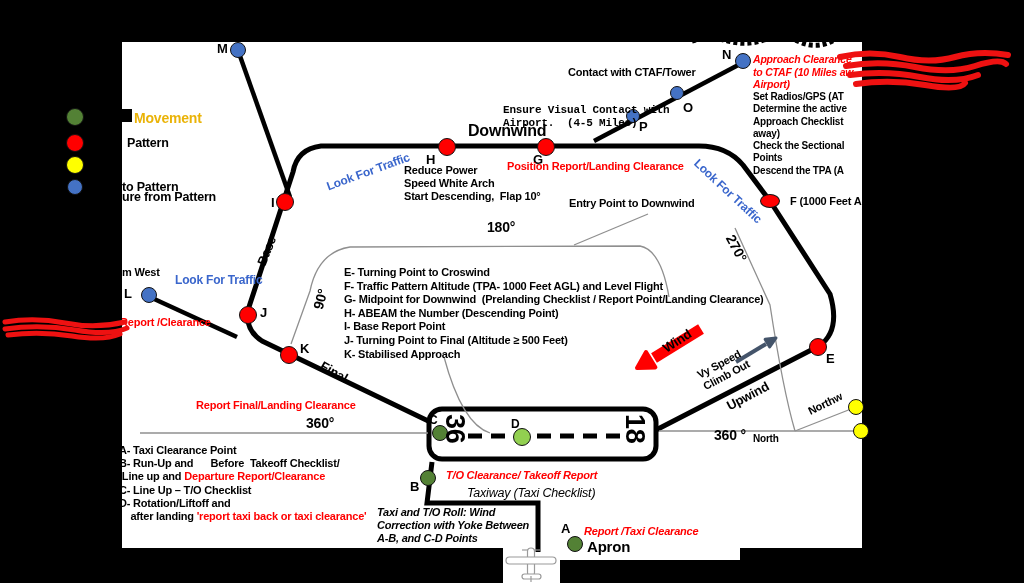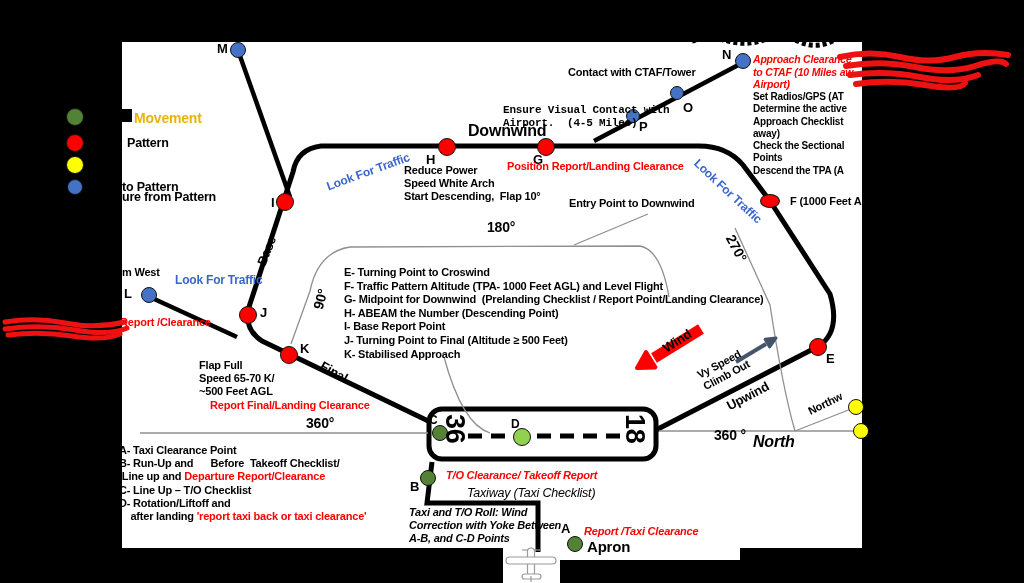--- a/index.html
+++ b/index.html
@@ -125,42 +125,39 @@
 I- Base Report Point
 J- Turning Point to Final (Altitude ≥ 500 Feet)
 K- Stabilised Approach</div>
       <div class="txt" style="left: 122px; top: 266px; font-size: 11px; color: rgb(0, 0, 0);">m West</div>
       <div class="txt" style="left: 175px; top: 274px; font-size: 12px; color: rgb(58, 102, 204);">Look For Traffic</div>
       <div class="txt" style="left: 124px; top: 286px; font-size: 13px; color: rgb(0, 0, 0);">L</div>
       <div class="txt" style="left: 120px; top: 316px; font-size: 11px; color: rgb(255, 0, 0);">Report /Clearance</div>
       <div class="txt" style="left: 260px; top: 305px; font-size: 13px; color: rgb(0, 0, 0);">J</div>
       <div class="txt" style="left: 300px; top: 341px; font-size: 13px; color: rgb(0, 0, 0);">K</div>
       <div class="txt" style="left: 660px; top: 343px; font-size: 13px; color: rgb(0, 0, 0); transform: rotate(-33deg);">Wind</div>
-      <div class="txt" style="left: 199px; top: 359px; font-size: 11px; color: rgb(0, 0, 0);">Flap Full
-Speed 65-70 K/
-~500 Feet AGL</div>
-      <div class="txt" style="left: 196px; top: 399px; font-size: 11px; color: rgb(255, 0, 0); margin-left: 14px;">Report Final/Landing Clearance</div>
+      <div class="txt" style="left: 196px; top: 399px; font-size: 11px; color: rgb(255, 0, 0);">Report Final/Landing Clearance</div>
       <div class="txt" style="left: 325px; top: 358px; font-size: 13px; color: rgb(0, 0, 0); transform: rotate(30deg);">Final</div>
       <div class="txt" style="left: 306px; top: 415px; font-size: 14px; color: rgb(0, 0, 0);">360°</div>
       <div class="txt" style="left: 826px; top: 351px; font-size: 13px; color: rgb(0, 0, 0);">E</div>
       <div class="txt" style="left: 695px; top: 370px; font-size: 11px; color: rgb(0, 0, 0); transform: rotate(-28deg);">Vy Speed
 Climb Out</div>
       <div class="txt" style="left: 724px; top: 400px; font-size: 13px; color: rgb(0, 0, 0); transform: rotate(-28deg);">Upwind</div>
       <div class="txt" style="left: 714px; top: 427px; font-size: 14px; color: rgb(0, 0, 0);">360 °</div>
-      <div class="txt" style="left: 753px; top: 433px; font-size: 16px; color: rgb(0, 0, 0); font-style: italic;">North</div>
+      <div class="txt" style="left: 753px; top: 433px; font-size: 10px; color: rgb(0, 0, 0);">North</div>
       <div class="txt" style="left: 806px; top: 406px; font-size: 11px; color: rgb(0, 0, 0); transform: rotate(-26deg);">Northw</div>
       <div class="txt" style="left: 470px; top: 414px; font-size: 27px; color: rgb(0, 0, 0); transform: rotate(90deg);">36</div>
       <div class="txt" style="left: 650px; top: 414px; font-size: 27px; color: rgb(0, 0, 0); transform: rotate(90deg);">18</div>
       <div class="txt" style="left: 429px; top: 414px; font-size: 12px; color: rgb(0, 0, 0);">C</div>
       <div class="txt" style="left: 511px; top: 418px; font-size: 12px; color: rgb(0, 0, 0);">D</div>
       <div class="txt" style="left: 410px; top: 479px; font-size: 13px; color: rgb(0, 0, 0);">B</div>
       <div class="txt" style="left: 446px; top: 469px; font-size: 11px; color: rgb(255, 0, 0); font-style: italic;">T/O Clearance/ Takeoff Report</div>
       <div class="txt" style="left: 467px; top: 486px; font-size: 12.5px; color: rgb(0, 0, 0); font-weight: normal; font-style: italic; text-align: right;">Taxiway (Taxi Checklist)</div>
       <div class="txt" style="left: 119px; top: 444px; font-size: 11px; line-height: 13.2px; color: rgb(0, 0, 0);"><div><span>A- Taxi Clearance Point</span></div><div><span>B- Run-Up and      Before  Takeoff Checklist/</span></div><div><span> Line up and </span><span style="color: rgb(255, 0, 0);">Departure Report/Clearance</span></div><div><span>C- Line Up – T/O Checklist</span></div><div><span>D- Rotation/Liftoff and</span></div><div><span>    after landing </span><span style="color: rgb(255, 0, 0);">'report taxi back or taxi clearance'</span></div></div>
-      <div class="txt" style="left: 377px; top: 506px; font-size: 11px; color: rgb(0, 0, 0); font-style: italic; margin-left: 32px;">Taxi and T/O Roll: Wind
+      <div class="txt" style="left: 377px; top: 506px; font-size: 11px; color: rgb(0, 0, 0); font-style: italic;">Taxi and T/O Roll: Wind
 Correction with Yoke Between
 A-B, and C-D Points</div>
       <div class="txt" style="left: 561px; top: 521px; font-size: 13px; color: rgb(0, 0, 0);">A</div>
       <div class="txt" style="left: 584px; top: 525px; font-size: 11px; color: rgb(255, 0, 0); font-style: italic;">Report /Taxi Clearance</div>
       <div class="txt" style="left: 587px; top: 538px; font-size: 15px; color: rgb(0, 0, 0);">Apron</div>
     </div>
 
   <div class="strip" style="left:0;top:0;width:1024px;height:42px;"></div>
   <div class="strip" style="left:0;top:0;width:122px;height:583px;"></div>
   <div class="strip" style="left:862px;top:0;width:162px;height:583px;"></div>

